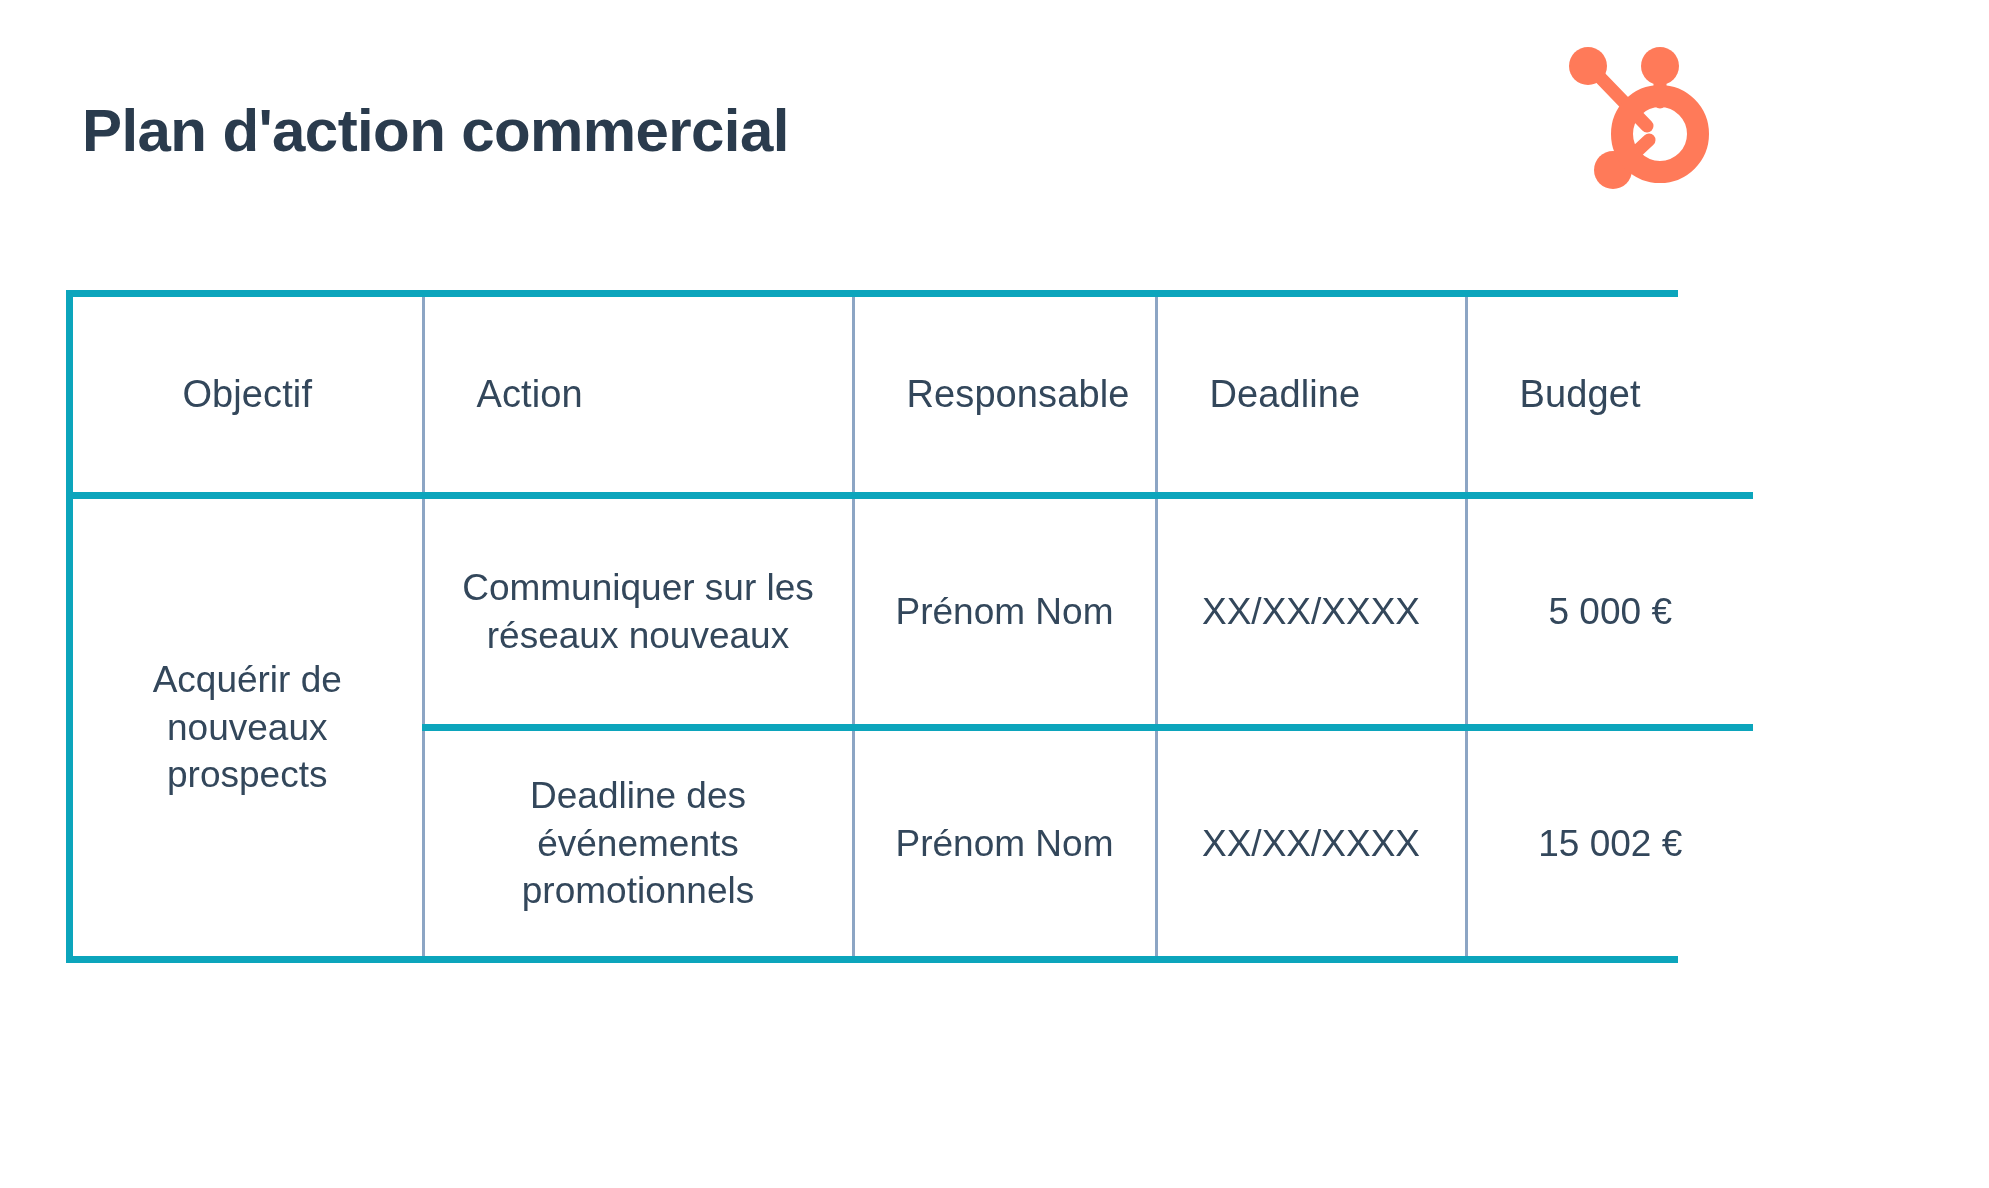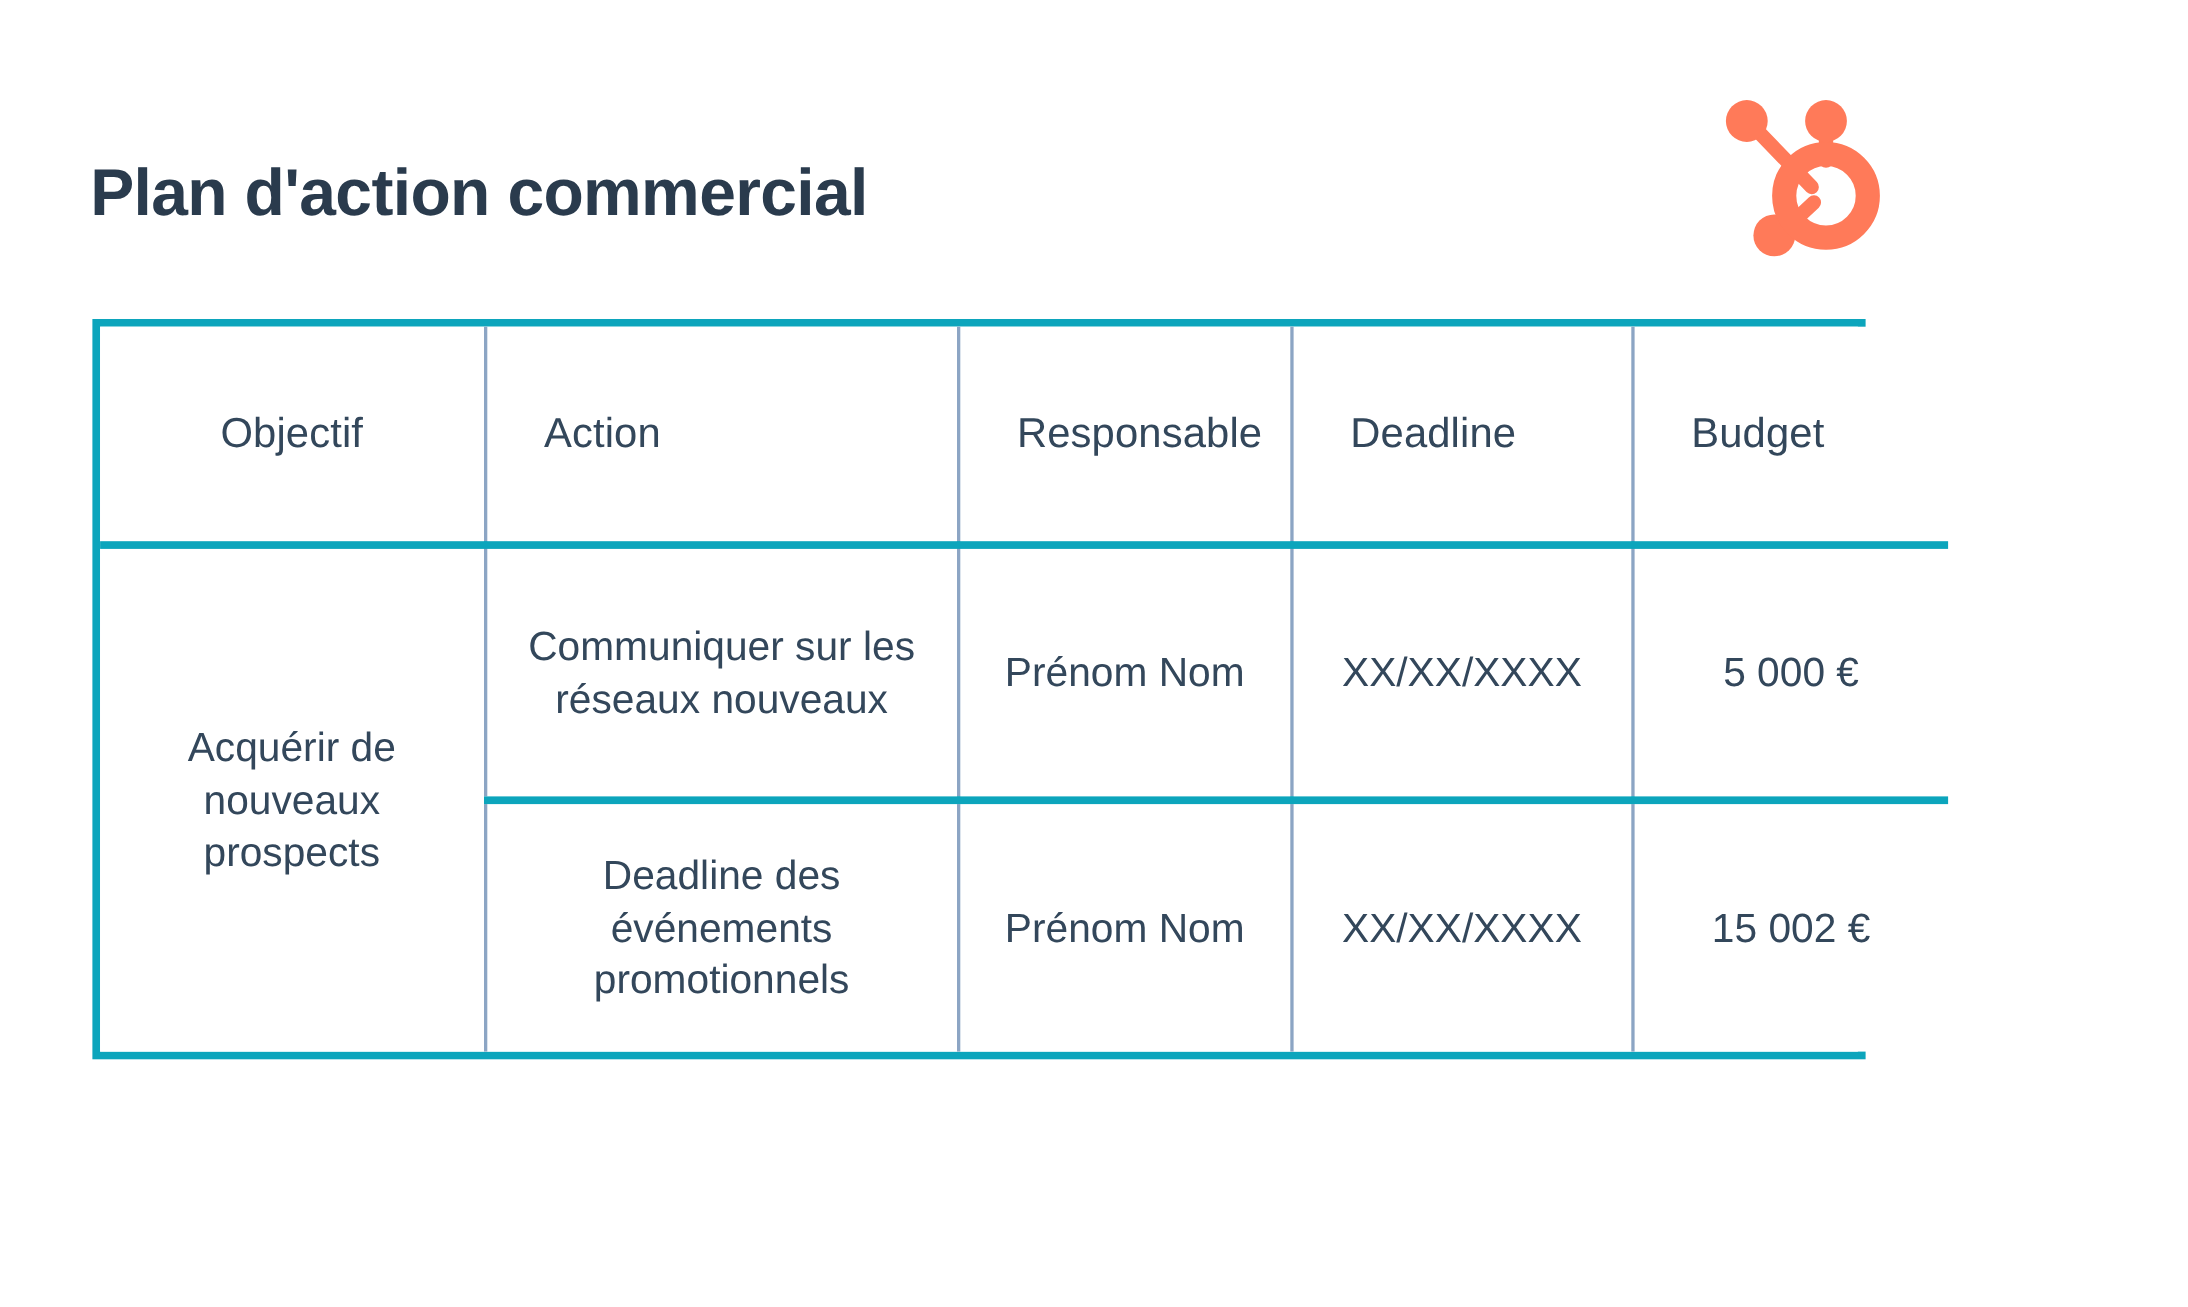--- a/index.html
+++ b/index.html
@@ -17,21 +17,20 @@
     position: relative;
   }
 
   
   .page-header {
     position: absolute;
     top: 0;
     left: 0;
     width: 1776px;
     height: 210px;
-    margin-top: 44px;
   }
   .page-title {
     position: absolute;
     left: 82px;
     top: 58px;
     font-size: 60px;
     font-weight: 700;
     letter-spacing: -0.6px;
     color: #2A3B4D;
     white-space: nowrap;
@@ -41,21 +40,21 @@
     position: absolute;
     right: 55px;
     top: 40px;
     width: 160px;
     height: 150px;
   }
 
   
   .plan-table-wrap {
     position: absolute;
-    left: 84px;
+    left: 66px;
     top: 290px;
     width: 1612px;
   }
   table.plan-table {
     width: 100%;
     border-collapse: collapse;
     table-layout: fixed;
     background: #ffffff;
   }
   table.plan-table td,

